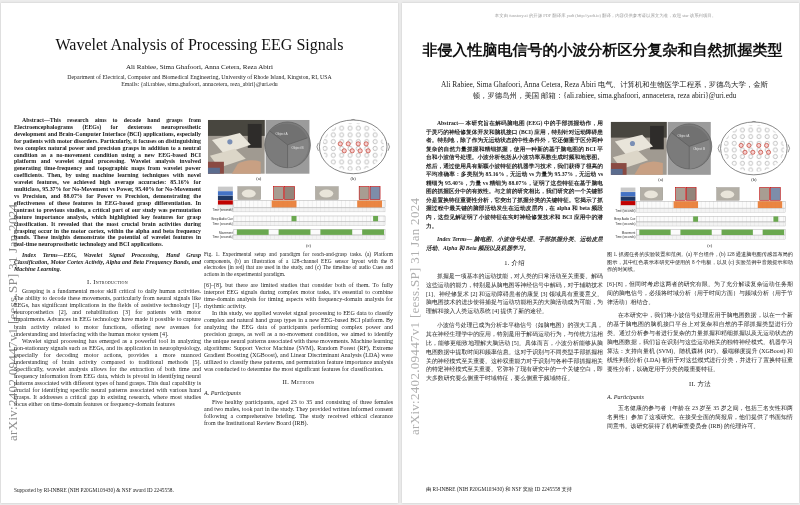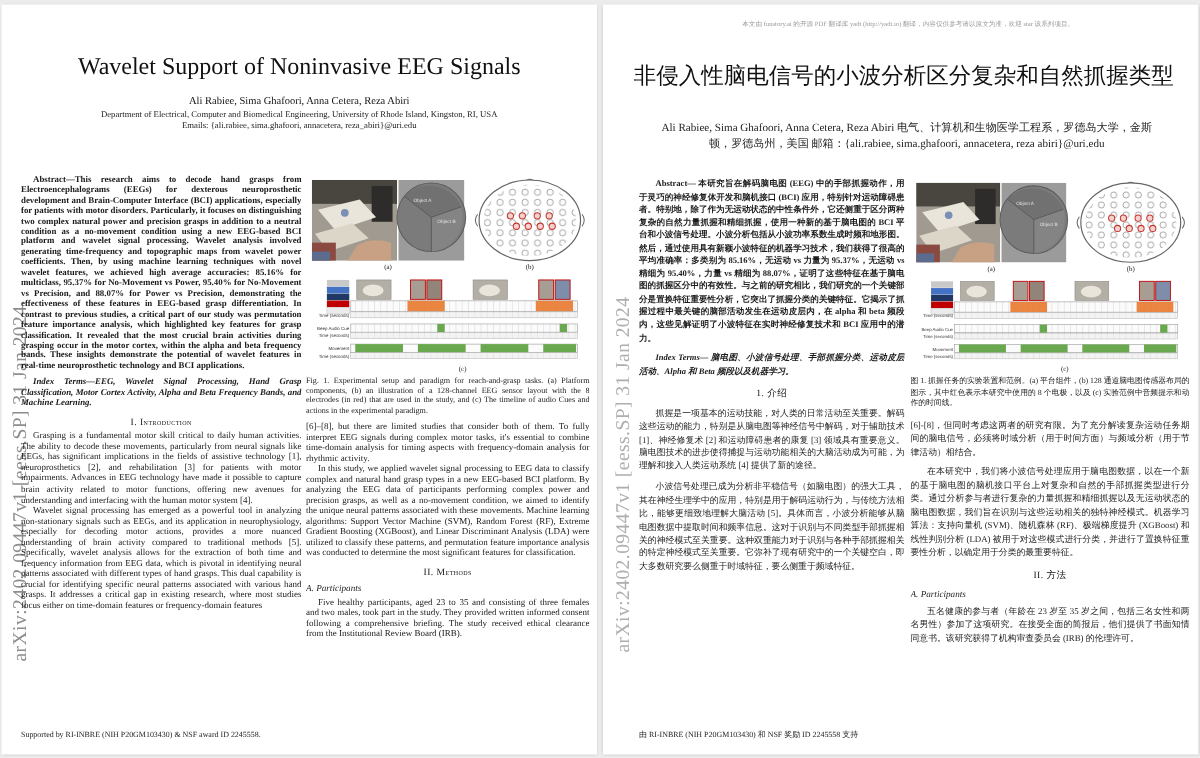--- a/index.html
+++ b/index.html
@@ -18,21 +18,21 @@
   
   .en-title{margin:32px 18px 0;text-align:center;font-size:16px;line-height:1.25;color:#111;}
   .en-authors{text-align:center;font-size:7px;margin-top:8px;color:#111;}
   .en-affil{text-align:center;font-size:5.8px;margin-top:2.5px;color:#222;}
   .en-emails{text-align:center;font-size:5.8px;margin-top:1.5px;color:#222;}
 
   
   .zh-note{position:absolute;top:10px;left:20px;right:10px;text-align:center;font-size:5px;
     color:#9a9a9a;transform:scale(.88);transform-origin:center top;}
   .zh-title{position:absolute;top:38px;left:14px;right:10px;text-align:center;font-size:15px;
-    font-weight:400;color:#111;}
+    font-weight:700;color:#111;}
   .zh-authors{position:absolute;top:76px;left:36px;right:28px;text-align:center;font-size:7.4px;
     line-height:1.55;color:#222;}
 
   
   .col{position:absolute;top:114px;height:374px;overflow:hidden;text-align:justify;color:#1b1b1b;}
   .page-en .col{font-size:6px;line-height:1.17;}
   .page-en .col1{left:13px;width:187px;}
   .page-en .col2{left:203px;width:189px;}
   .page-zh .col{font-size:5.9px;line-height:1.5;top:116px;}
   .page-zh .col1{left:24px;width:177px;}
@@ -65,21 +65,21 @@
 </style>
 </head>
 <body>
 
 <div class="canvas">
 
   <div class="page page-en">
     <div class="vwm">arXiv:2402.09447v1 [eess.SP] 31 Jan 2024</div>
 
     <div class="en-title">
-      <div>Wavelet Support of Noninvasive EEG Signals</div>
+      <div>Wavelet Analysis of Processing EEG Signals</div>
     </div>
     <div class="en-authors">Ali Rabiee, Sima Ghafoori, Anna Cetera, Reza Abiri</div>
     <div class="en-affil">Department of Electrical, Computer and Biomedical Engineering, University of Rhode Island, Kingston, RI, USA</div>
     <div class="en-emails">Emails: {ali.rabiee, sima.ghafoori, annacetera, reza_abiri}@uri.edu</div>
 
     <div class="col col1">
       <p class="abstract">Abstract—This research aims to decode hand grasps from Electroencephalograms (EEGs) for dexterous neuroprosthetic development and Brain-Computer Interface (BCI) applications, especially for patients with motor disorders. Particularly, it focuses on distinguishing two complex natural power and precision grasps in addition to a neutral condition as a no-movement condition using a new EEG-based BCI platform and wavelet signal processing. Wavelet analysis involved generating time-frequency and topographic maps from wavelet power coefficients. Then, by using machine learning techniques with novel wavelet features, we achieved high average accuracies: 85.16% for multiclass, 95.37% for No-Movement vs Power, 95.40% for No-Movement vs Precision, and 88.07% for Power vs Precision, demonstrating the effectiveness of these features in EEG-based grasp differentiation. In contrast to previous studies, a critical part of our study was permutation feature importance analysis, which highlighted key features for grasp classification. It revealed that the most crucial brain activities during grasping occur in the motor cortex, within the alpha and beta frequency bands. These insights demonstrate the potential of wavelet features in real-time neuroprosthetic technology and BCI applications.</p>
       <p class="index-terms">Index Terms—EEG, Wavelet Signal Processing, Hand Grasp Classification, Motor Cortex Activity, Alpha and Beta Frequency Bands, and Machine Learning.</p>
       <div class="sec-h">I. Introduction</div>
       <p class="body-p">Grasping is a fundamental motor skill critical to daily human activities. The ability to decode these movements, particularly from neural signals like EEGs, has significant implications in the fields of assistive technology [1], neuroprosthetics [2], and rehabilitation [3] for patients with motor impairments. Advances in EEG technology have made it possible to capture brain activity related to motor functions, offering new avenues for understanding and interfacing with the human motor system [4].</p>

